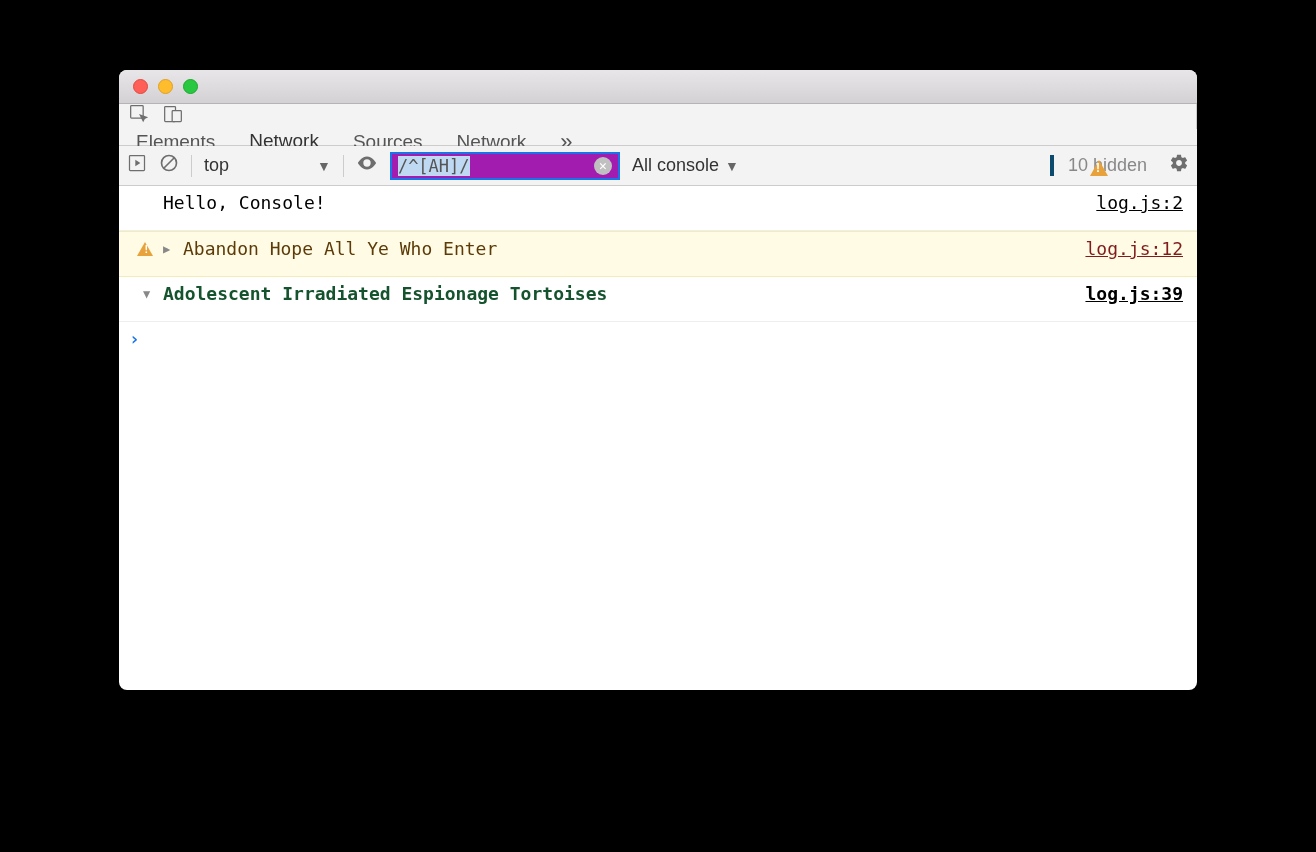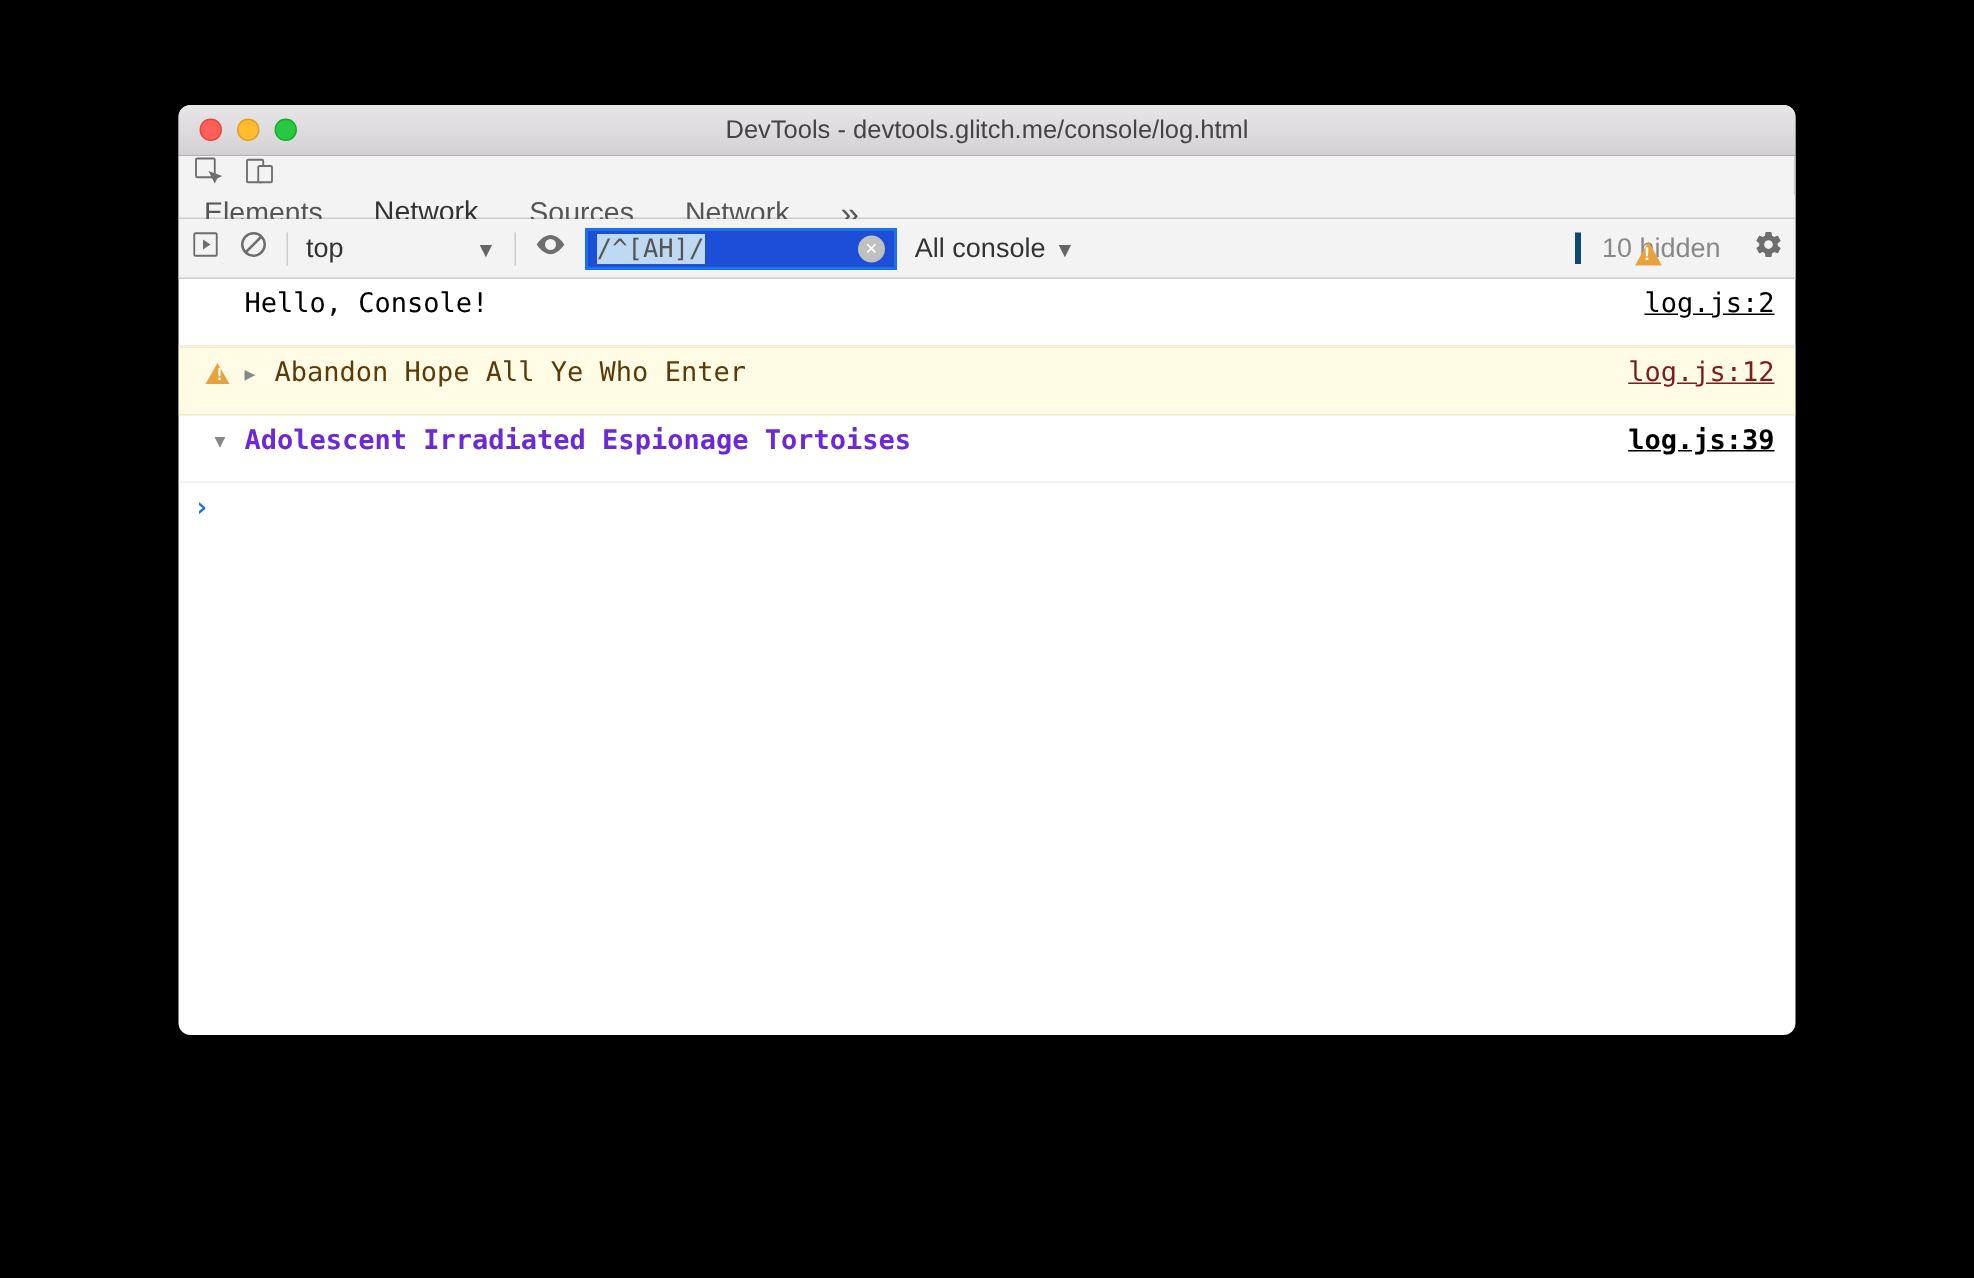--- a/index.html
+++ b/index.html
@@ -200,24 +200,24 @@
     .dropdown-arrow {
       color: #666;
       font-size: 14px;
     }
     .icon-eye {
       width: 22px;
       height: 22px;
       fill: #6e6e6e;
     }
     .filter-box {
-      width: 208px;
+      width: 230px;
       height: 28px;
       border: 2px solid #1a73e8;
-      background: #1d4ed8;
+      background: #a21caf;
       display: flex;
       align-items: center;
       padding: 0 6px;
       font-family: Menlo, Consolas, monospace;
       font-size: 17px;
       gap: 8px;
     }
     .filter-text {
       background: #bfd9f2;
       flex: 0 0 auto;
@@ -297,21 +297,21 @@
     .disclosure {
       color: #888;
       font-size: 12px;
       margin-right: 8px;
       width: 12px;
     }
     .log-text {
       flex: 1;
     }
     .log-text.warn { color: #5c3b08; }
-    .log-text.bold { font-weight: bold; color: #6d28d9; }
+    .log-text.bold { font-weight: bold; color: #14532d; }
     .source-link {
       text-decoration: underline;
       color: #000000;
     }
     .source-link.warn { color: #7f1d1d; }
     .prompt-row {
       display: flex;
       align-items: center;
       padding: 6px 10px;
     }
@@ -324,21 +324,20 @@
 </head>
 <body>
 
 <div class="window">
   <div class="titlebar">
     <div class="lights">
       <div class="light red"></div>
       <div class="light yellow"></div>
       <div class="light green"></div>
     </div>
-    <div class="window-title">DevTools - devtools.glitch.me/console/log.html</div>
   </div>
 
   <div class="tabbar">
     <div class="tabbar-left">
       <span>
         <svg class="icon-inspect" viewBox="0 0 24 24">
             <rect x="2" y="2" width="15" height="15" rx="1"></rect>
             <path d="M12 12 l5 10 l2 -4 l4 -2 z" fill="#6e6e6e" stroke="none"></path>
           </svg>
       </span>

